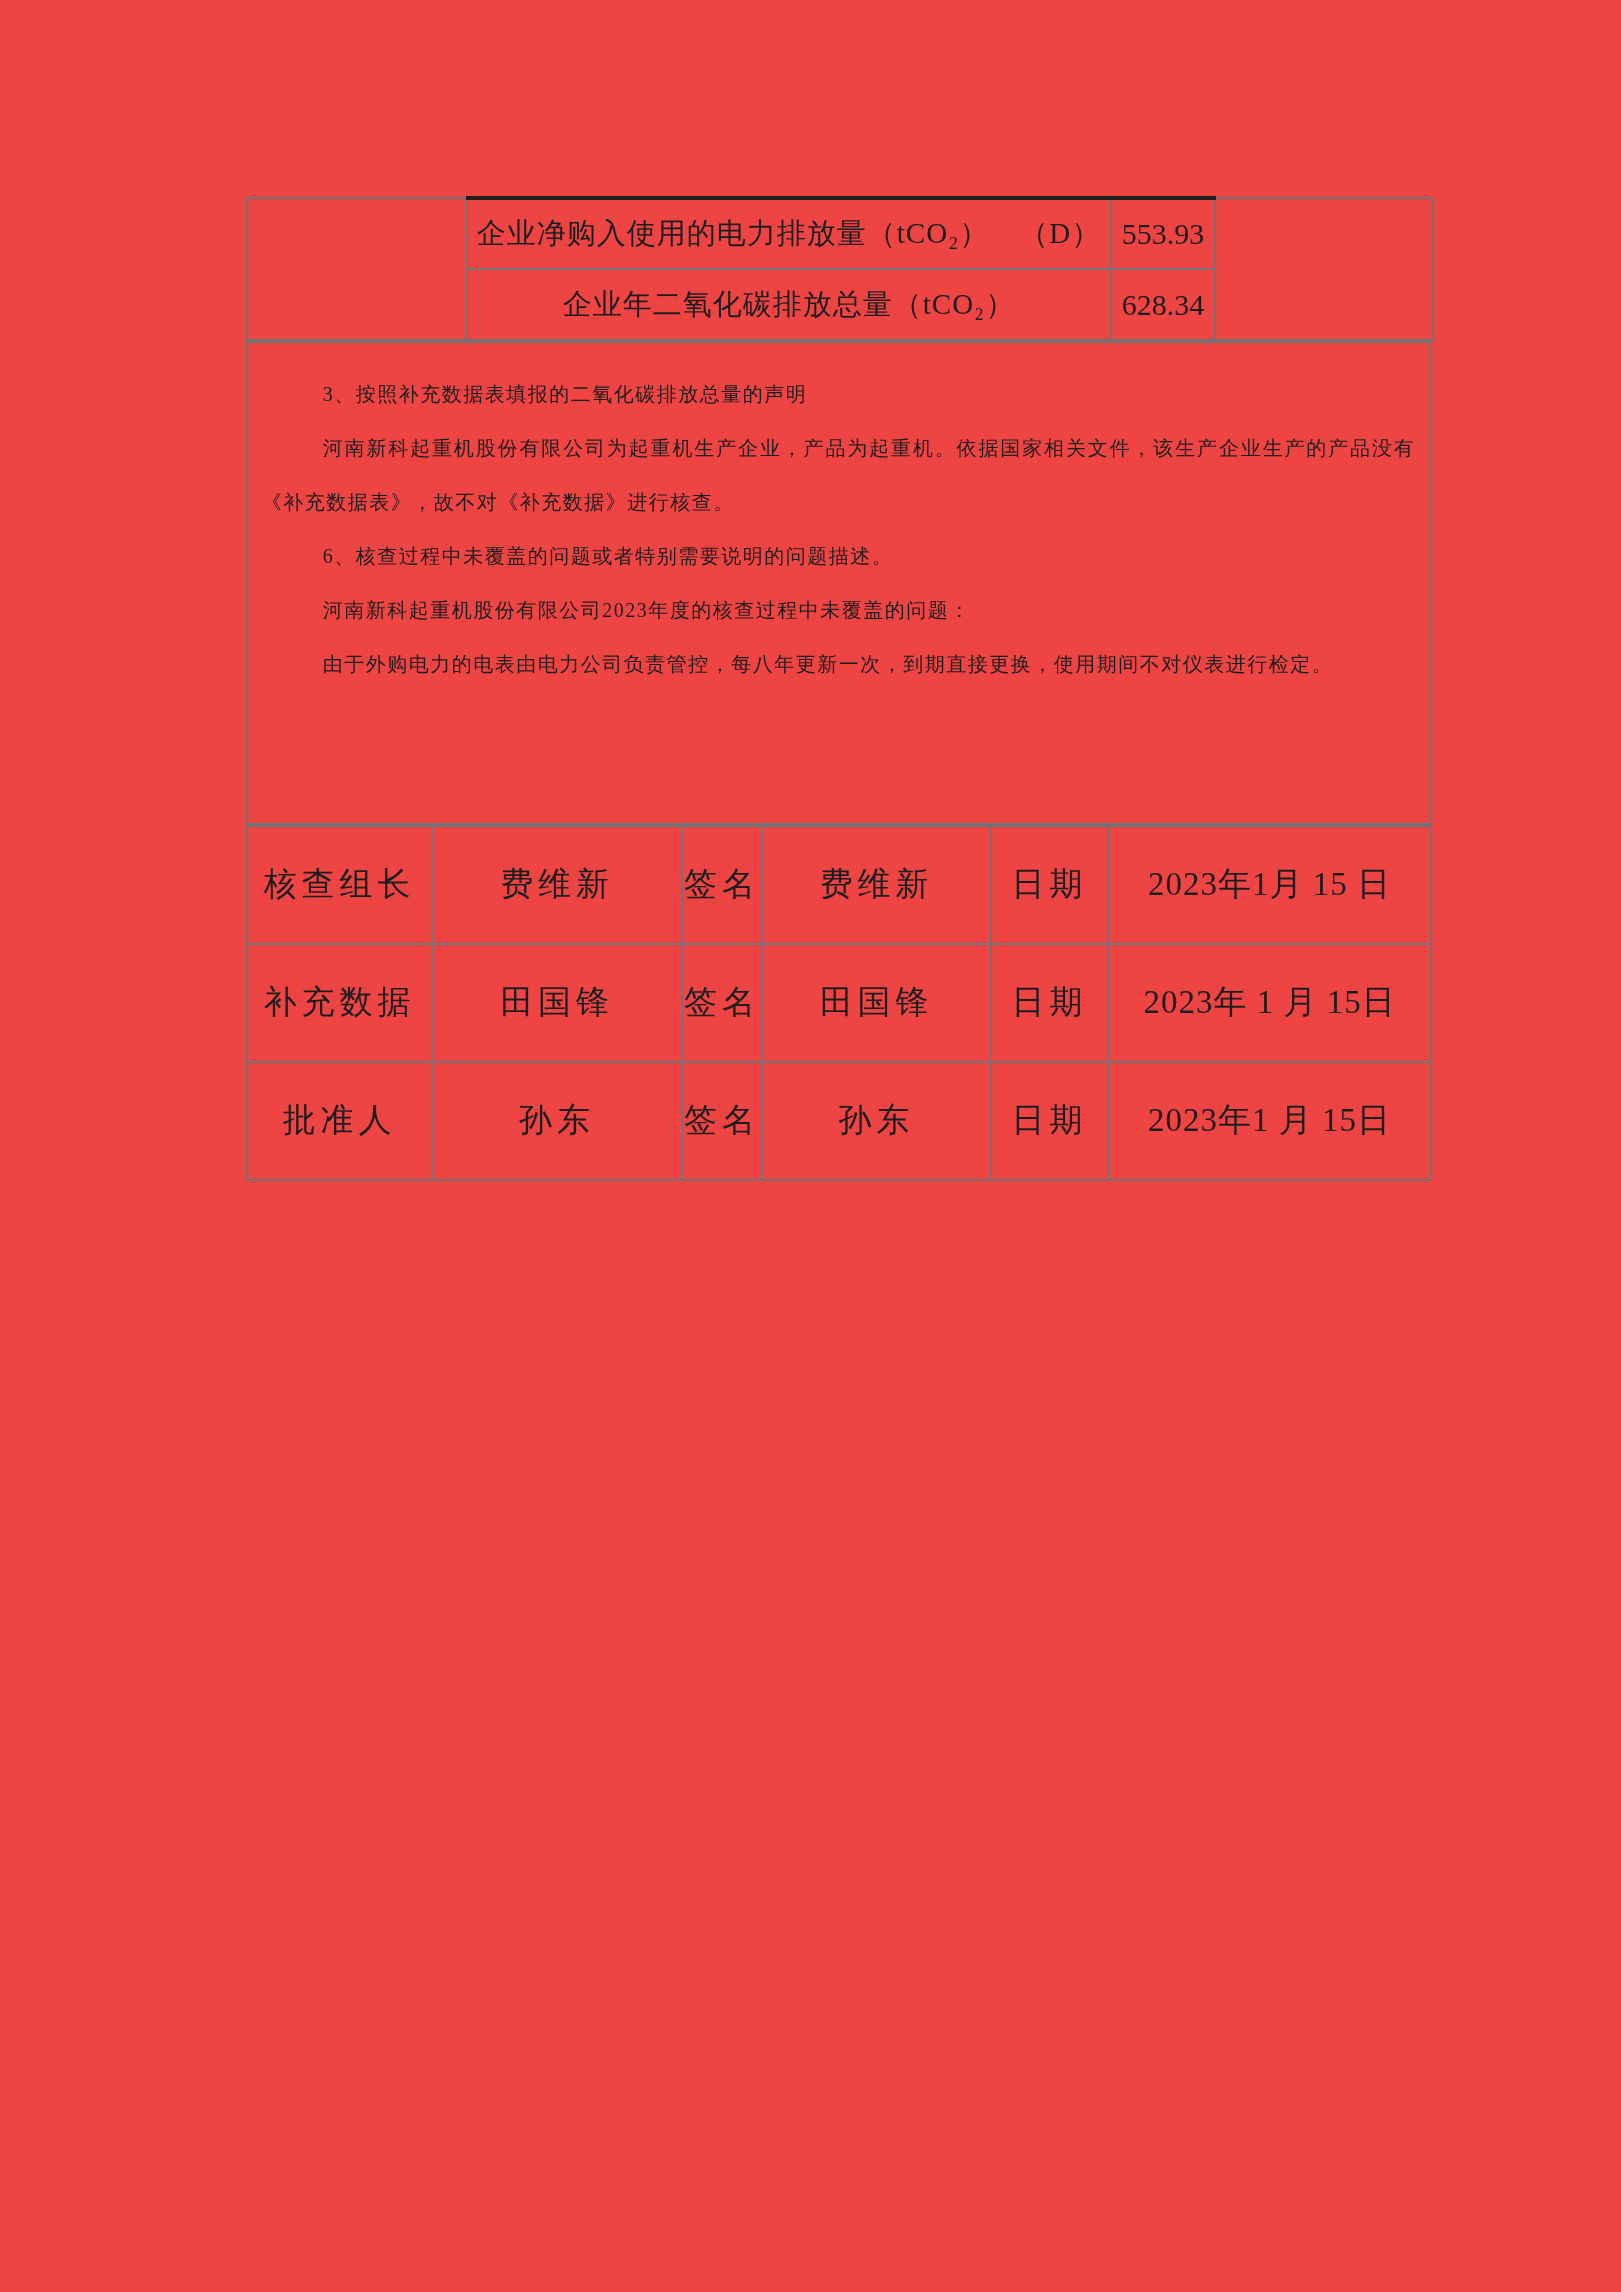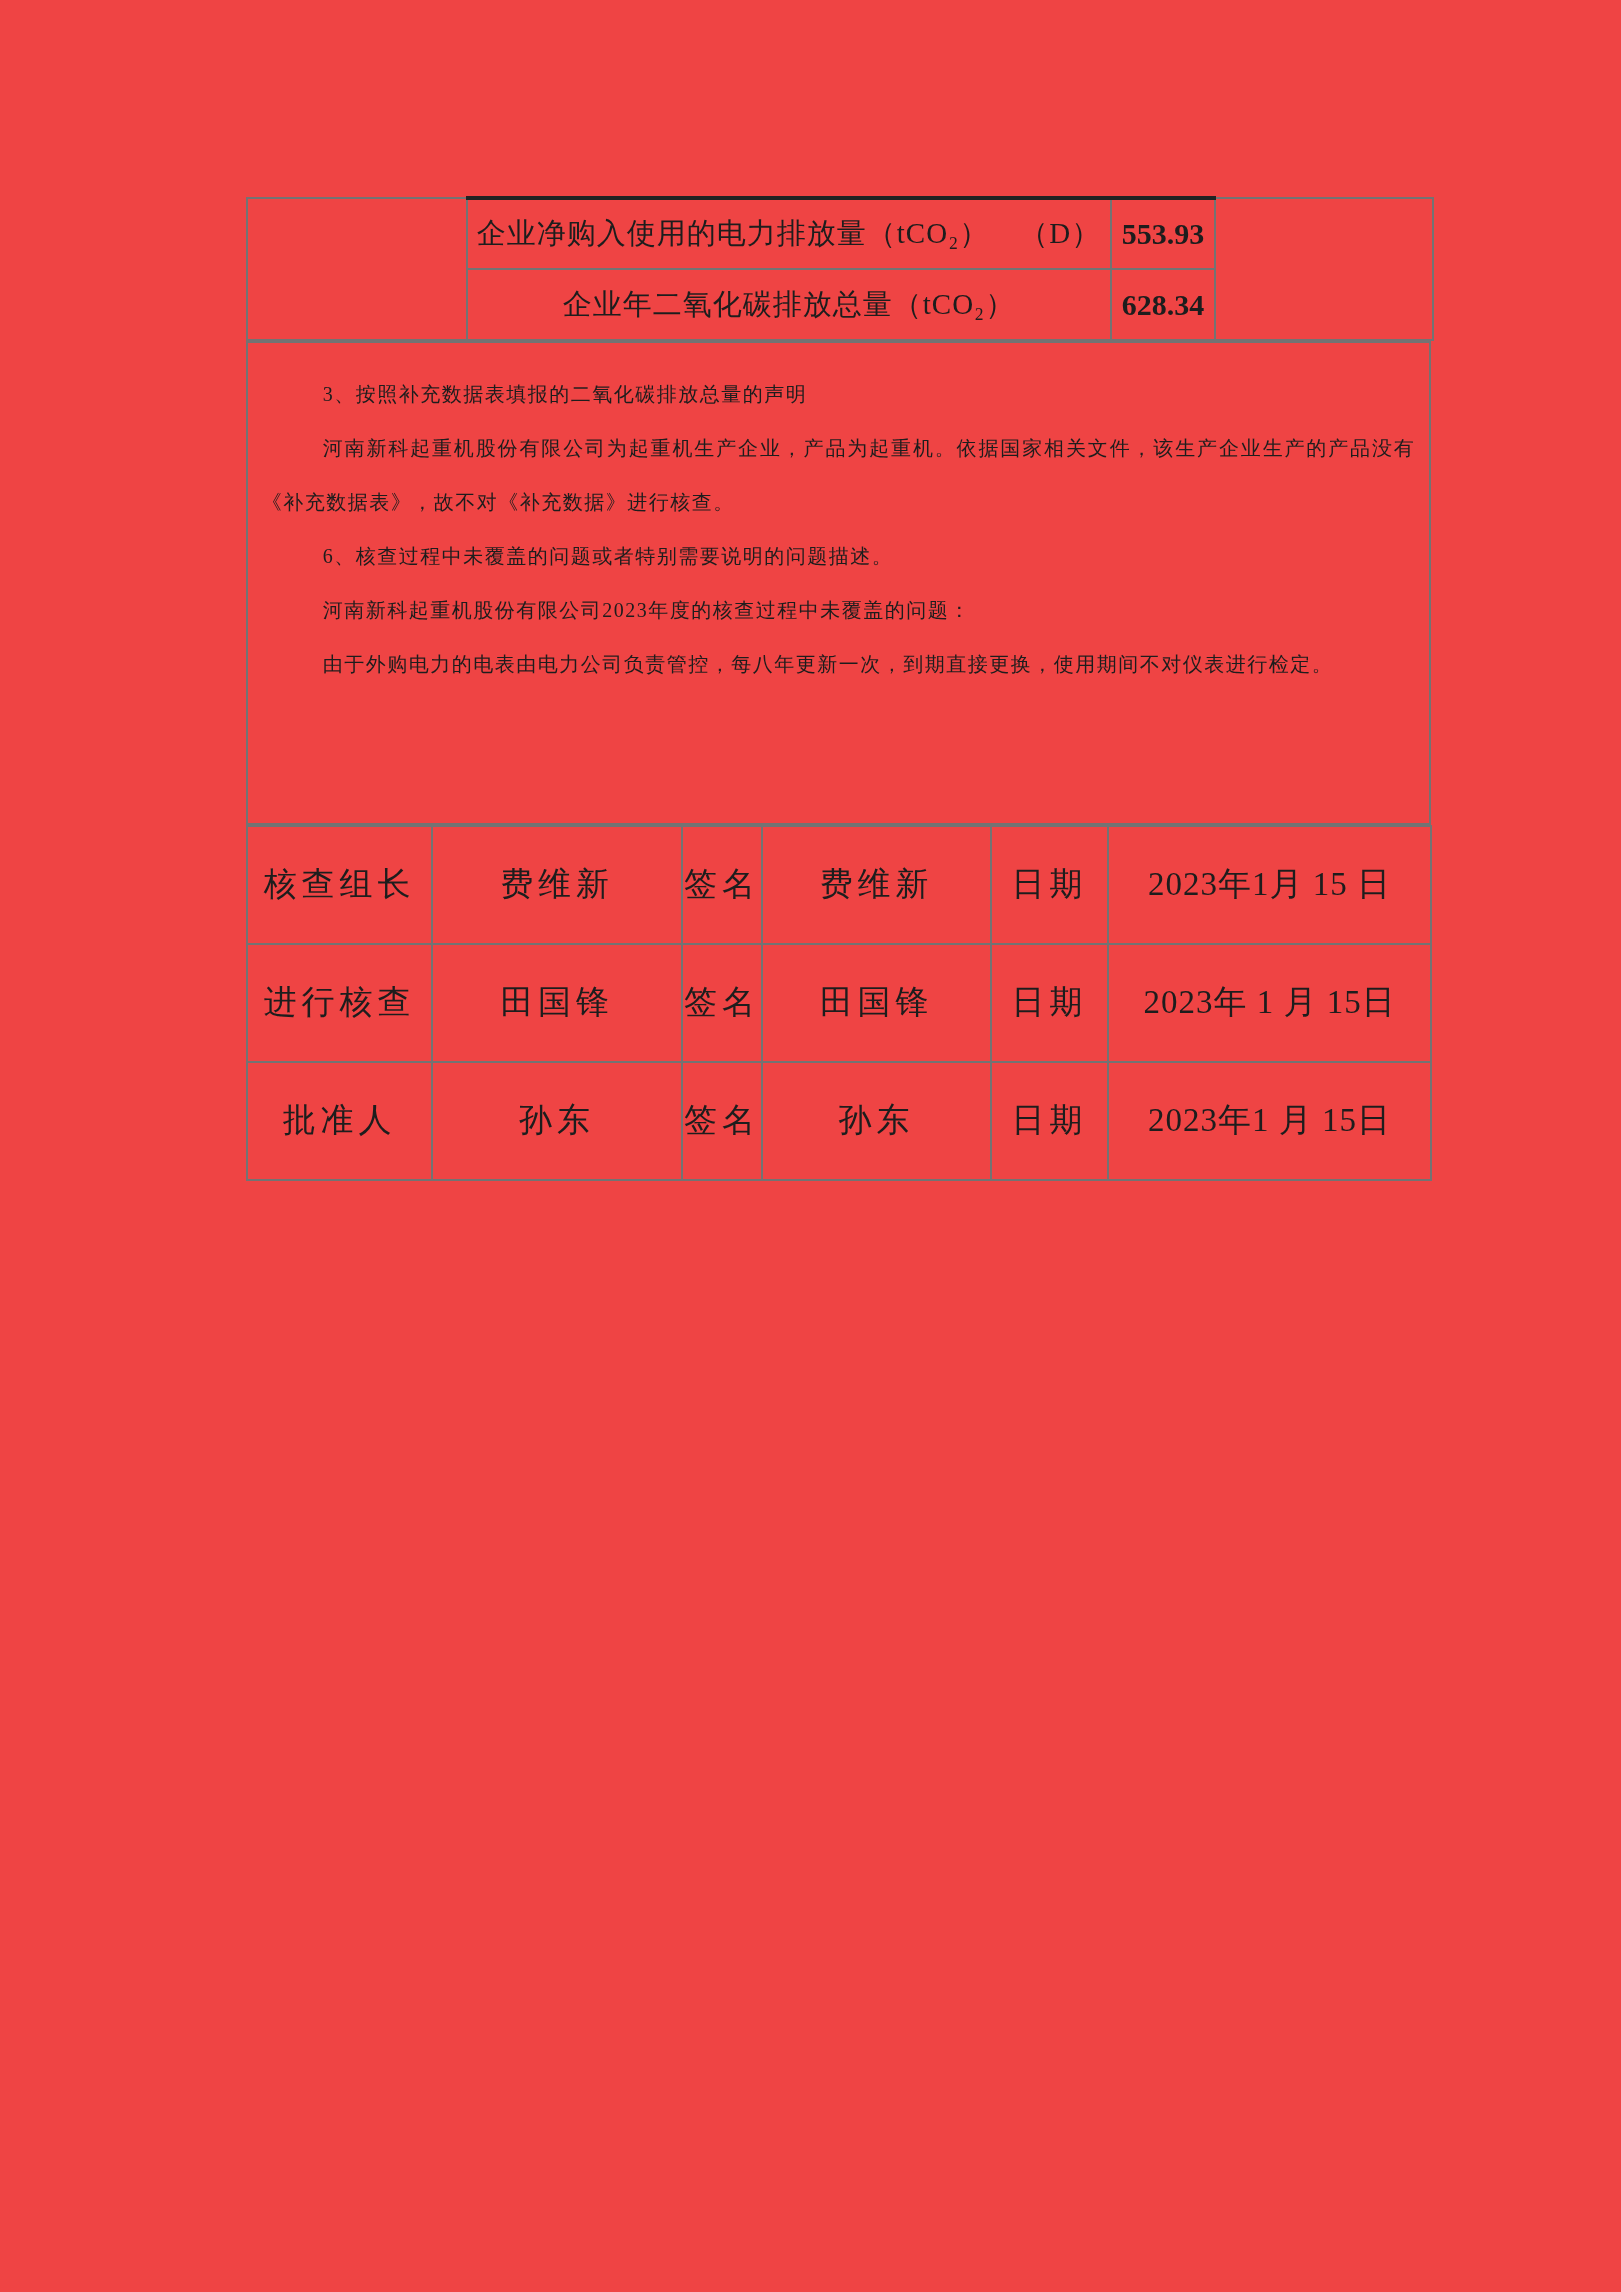--- a/index.html
+++ b/index.html
@@ -38,21 +38,20 @@
   .emissions td { font-size: 29px; }
   .emissions tr { height: 71px; }
   .emissions .thick-top { border-top: 4.9px solid #222222; }
   .emissions .label-cell {
     text-align: center;
     letter-spacing: 1px;
   }
   .emissions .value-cell {
     text-align: center;
     font-size: 30px;
-    font-weight: bold;
   }
   
   .statements-cell {
     height: 456px;
     vertical-align: top;
     padding: 23.5px 13.7px 0 13.7px;
   }
   .statements-cell p {
     margin: 0;
     font-size: 20px;
@@ -123,21 +122,21 @@
       <tbody>
         <tr>
           <td class="cjk-spaced">核查组长</td>
           <td class="cjk-spaced">费维新</td>
           <td class="cjk-spaced">签名</td>
           <td class="cjk-spaced">费维新</td>
           <td class="cjk-spaced">日期</td>
           <td class="date-cell">2023年1月 15 日</td>
         </tr>
         <tr>
-          <td class="cjk-spaced">进行核查</td>
+          <td class="cjk-spaced">补充数据</td>
           <td class="cjk-spaced">田国锋</td>
           <td class="cjk-spaced">签名</td>
           <td class="cjk-spaced">田国锋</td>
           <td class="cjk-spaced">日期</td>
           <td class="date-cell">2023年 1 月 15日</td>
         </tr>
         <tr>
           <td class="cjk-spaced">批准人</td>
           <td class="cjk-spaced">孙东</td>
           <td class="cjk-spaced">签名</td>

